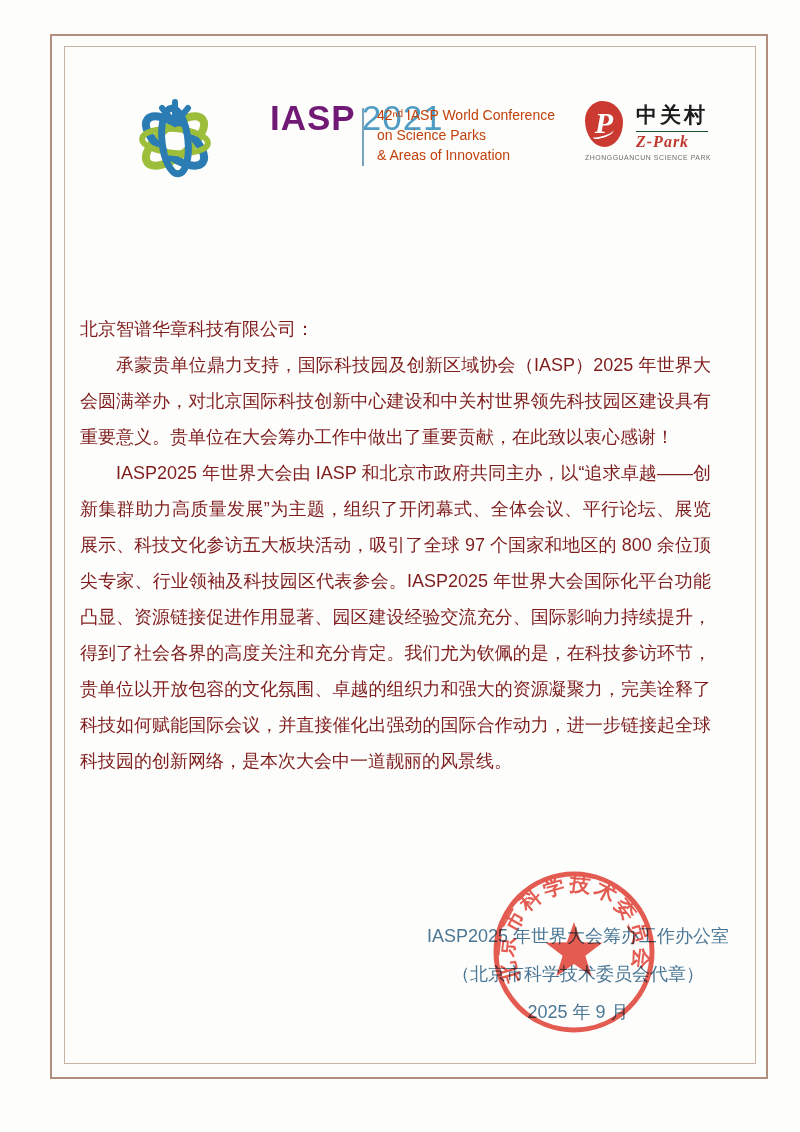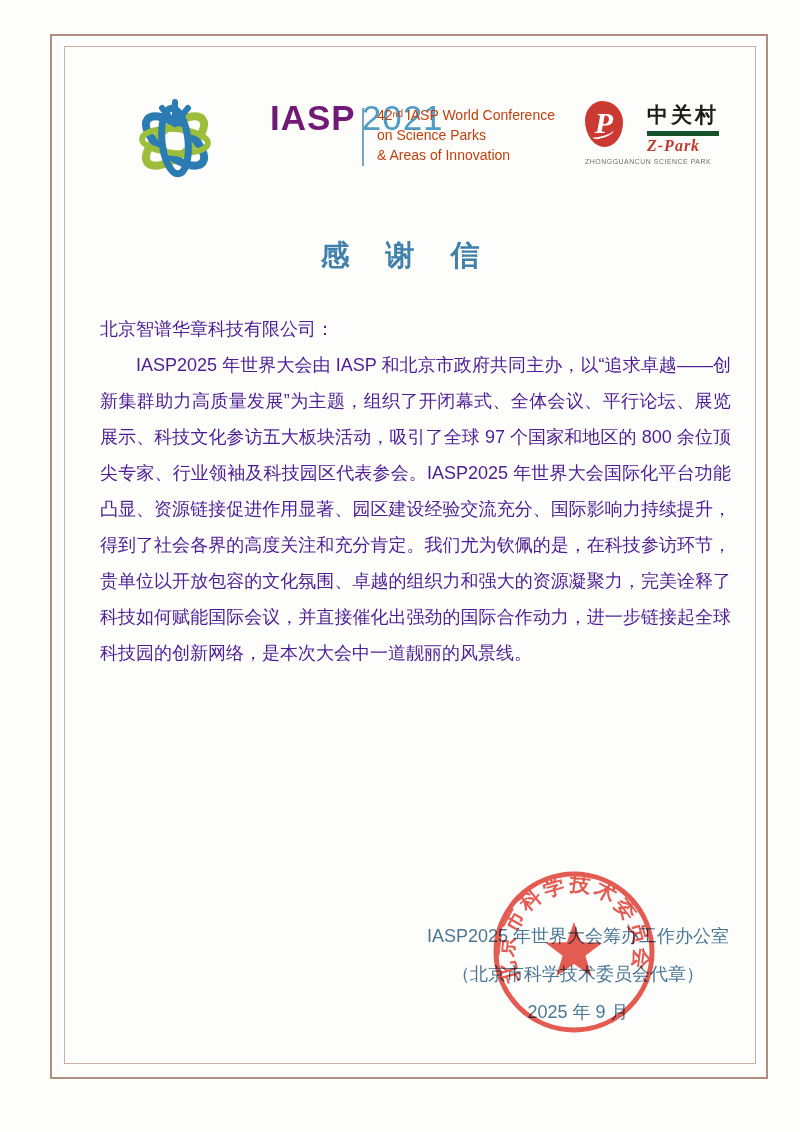--- a/index.html
+++ b/index.html
@@ -44,40 +44,40 @@
     font-family: "Liberation Serif", serif; font-style: italic;
     font-size: 30px; font-weight: 700; line-height: 44px;
     position: relative;
   }
   .zp-seal::after {
     content: ""; position: absolute; left: 7px; bottom: 9px;
     width: 22px; height: 7px;
     border-bottom: 2px solid #fff; border-radius: 0 0 80% 40%;
     transform: rotate(-12deg);
   }
-  .zp-right { margin-left: 24px; }
+  .zp-right { margin-left: 13px; }
   .zp-cn { font-size: 21px; font-weight: 700; color: #1c1c1c; letter-spacing: 3px; font-family: "Liberation Serif", serif; }
   .zp-script {
     color: #c0392f; font-family: "Liberation Serif", serif;
     font-style: italic; font-weight: 700; font-size: 16px;
-    border-top: 5px solid #14532d; margin-top: 2px; padding-top: 1px;
+    border-top: 1px solid #14532d; margin-top: 2px; padding-top: 1px;
     letter-spacing: 1px;
   }
   .zp-caption { font-size: 6.9px; color: #6d6d6d; letter-spacing: 0.55px; margin-top: 3px; white-space: nowrap; }
 
   
   .letter-title {
     position: absolute; left: 0; right: 0; top: 236px;
     text-align: center; color: #4080aa;
     font-size: 29px; font-weight: 700; letter-spacing: 14px;
     text-indent: 14px;
   }
   .letter-body {
-    position: absolute; left: 100px; top: 311px; width: 631px;
-    color: #4c1d95; font-size: 18px; line-height: 36px;
+    position: absolute; left: 80px; top: 311px; width: 631px;
+    color: #7f1d1d; font-size: 18px; line-height: 36px;
     text-align: justify;
   }
   .letter-body .para { text-indent: 2em; }
 
   .signature {
     position: absolute; left: 338px; top: 917px; width: 480px;
     text-align: center; color: #4b7795; font-size: 18px; line-height: 38px;
   }
 
   .seal-stamp {
@@ -125,24 +125,24 @@
     <div class="zpark-row">
       <div class="zp-seal">P</div>
       <div class="zp-right">
         <div class="zp-cn">中关村</div>
         <div class="zp-script">Z-Park</div>
       </div>
     </div>
     <div class="zp-caption">ZHONGGUANCUN SCIENCE PARK</div>
   </div>
 
-  <div class="letter-title">感 谢 信</div>
 
   <div class="letter-body">
     <div class="salutation">北京智谱华章科技有限公司：</div>
+    <p class="para">承蒙贵单位鼎力支持，国际科技园及创新区域协会（IASP）2025 年世界大会圆满举办，对北京国际科技创新中心建设和中关村世界领先科技园区建设具有重要意义。贵单位在大会筹办工作中做出了重要贡献，在此致以衷心感谢！</p>
     <p class="para">IASP2025 年世界大会由 IASP 和北京市政府共同主办，以“追求卓越——创新集群助力高质量发展”为主题，组织了开闭幕式、全体会议、平行论坛、展览展示、科技文化参访五大板块活动，吸引了全球 97 个国家和地区的 800 余位顶尖专家、行业领袖及科技园区代表参会。IASP2025 年世界大会国际化平台功能凸显、资源链接促进作用显著、园区建设经验交流充分、国际影响力持续提升，得到了社会各界的高度关注和充分肯定。我们尤为钦佩的是，在科技参访环节，贵单位以开放包容的文化氛围、卓越的组织力和强大的资源凝聚力，完美诠释了科技如何赋能国际会议，并直接催化出强劲的国际合作动力，进一步链接起全球科技园的创新网络，是本次大会中一道靓丽的风景线。</p>
   </div>
 
   <div class="signature">
     <div>IASP2025 年世界大会筹办工作办公室</div>
     <div>（北京市科学技术委员会代章）</div>
     <div>2025 年 9 月</div>
   </div>
 
   <svg class="seal-stamp" viewBox="0 0 172 172" aria-hidden="true">

